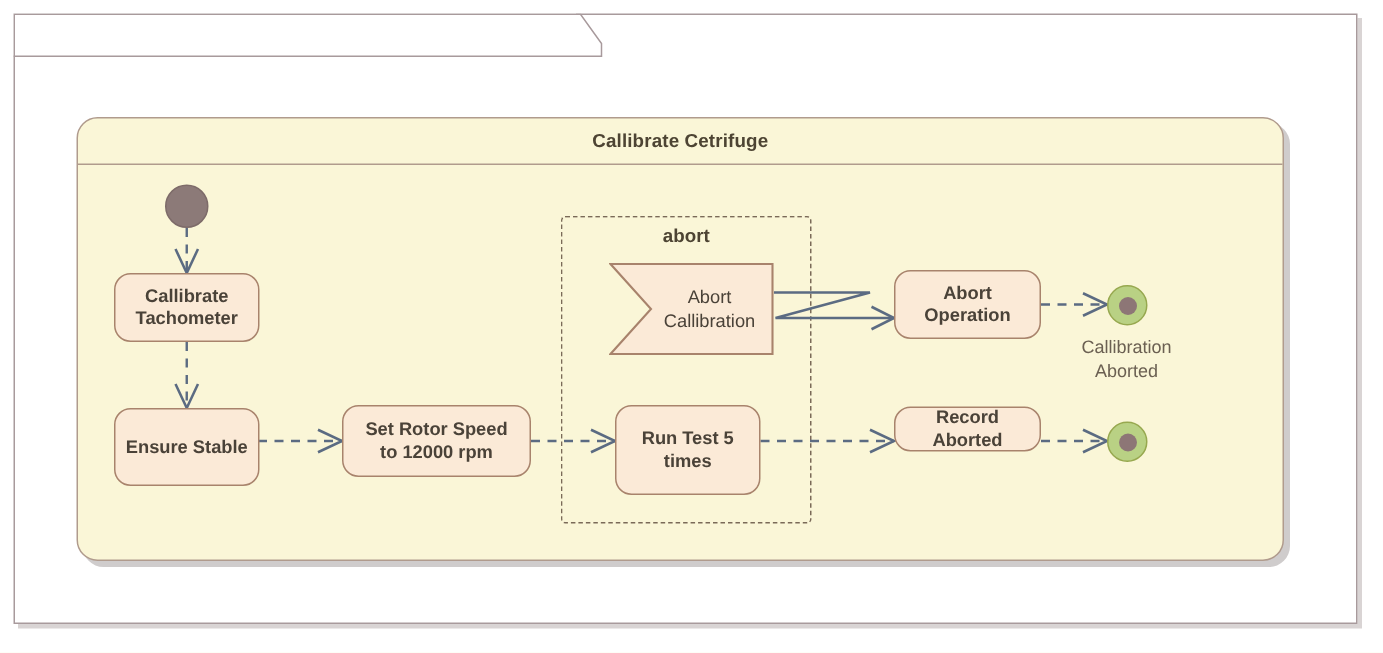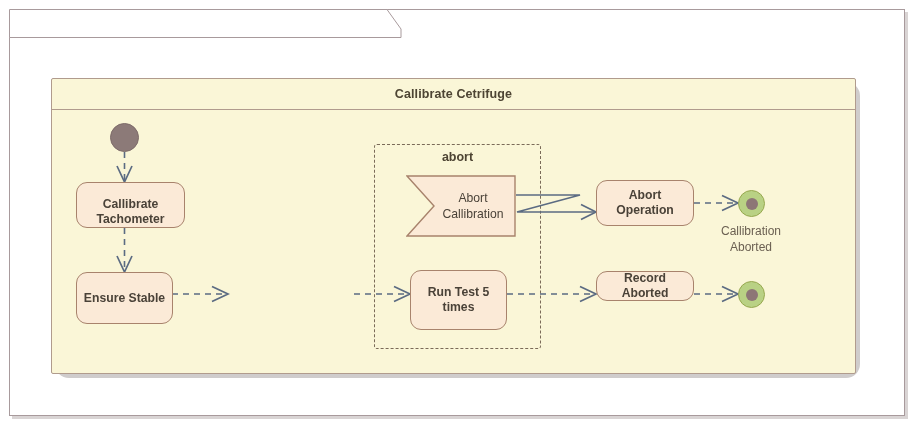--- a/index.html
+++ b/index.html
@@ -81,21 +81,21 @@
     background: #cfcccc;
     z-index: 1;
   }
   #activity-frame {
     position: absolute;
     left: 51px;
     top: 78px;
     width: 805px;
     height: 296px;
     border: 1px solid #b09b8d;
-    border-radius: 2px;
+    border-radius: 14px;
     background: #faf6d7;
     box-sizing: border-box;
     z-index: 2;
   }
   #activity-header {
     position: absolute;
     left: 0;
     top: 0;
     right: 0;
     height: 31px;
@@ -307,28 +307,31 @@
 
     <path class="edge-dashed" d="M 694 203 L 738 203"></path>
     <path class="arrow-open" d="M 722 195.5 L 738 203 L 722 210.5"></path>
 
     <path class="edge-solid" d="M 516 195 L 580 195 L 517 212 L 596 212"></path>
     <path class="arrow-open" d="M 581 204.5 L 596 212 L 581 219.5"></path>
   </svg>
 
   <div id="initial-node"></div>
 
-  <div class="action-node" style="left:76px; top:182px; width:109px; height:46px;align-items:flex-end;">
+  <div class="action-node" style="left:76px; top:182px; width:97px; height:46px;">
     <span class="action-label"><span>Callibrate</span><br><span>Tachometer</span></span>
   </div>
 
   <div class="action-node" style="left:76px; top:272px; width:97px; height:52px;">
     <span class="action-label">Ensure Stable</span>
   </div>
 
+  <div class="action-node" style="left:228px; top:270px; width:126px; height:48px;">
+    <span class="action-label"><span>Set Rotor Speed</span><br><span>to 12000 rpm</span></span>
+  </div>
 
   <div class="action-node" style="left:410px; top:270px; width:97px; height:60px;">
     <span class="action-label"><span>Run Test 5</span><br><span>times</span></span>
   </div>
 
   <div id="accept-event-node">
     <svg width="112" height="64">
       <path d="M 1 1 L 109 1 L 109 61 L 1 61 L 28 31 Z" fill="#fbead7" stroke="#a8836c" stroke-width="1.4" stroke-linejoin="miter"></path>
     </svg>
     <div id="accept-event-label">

